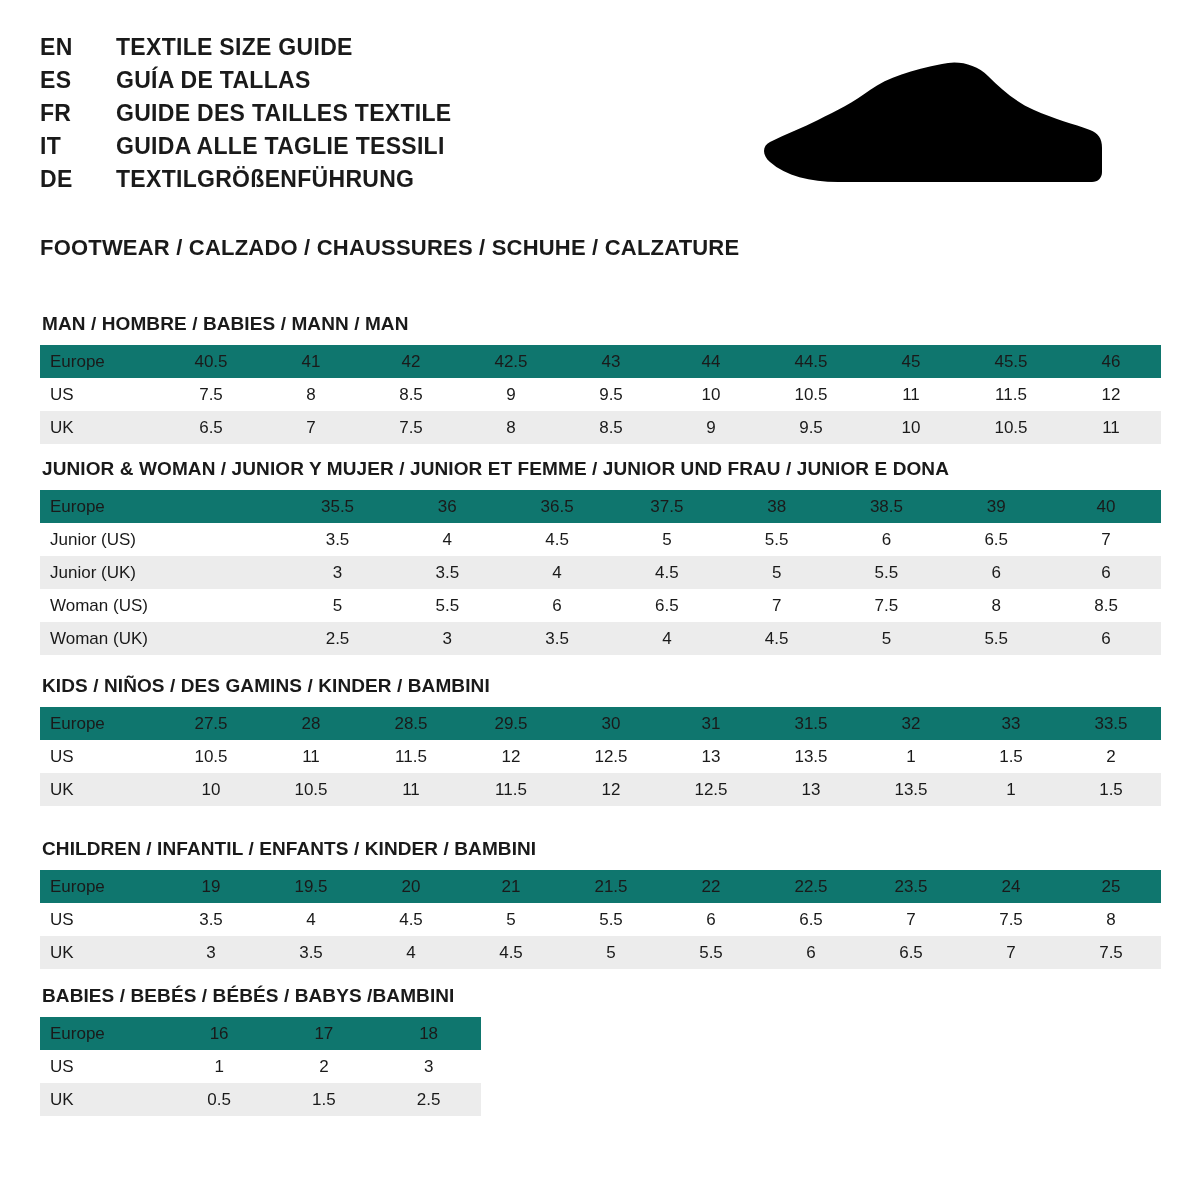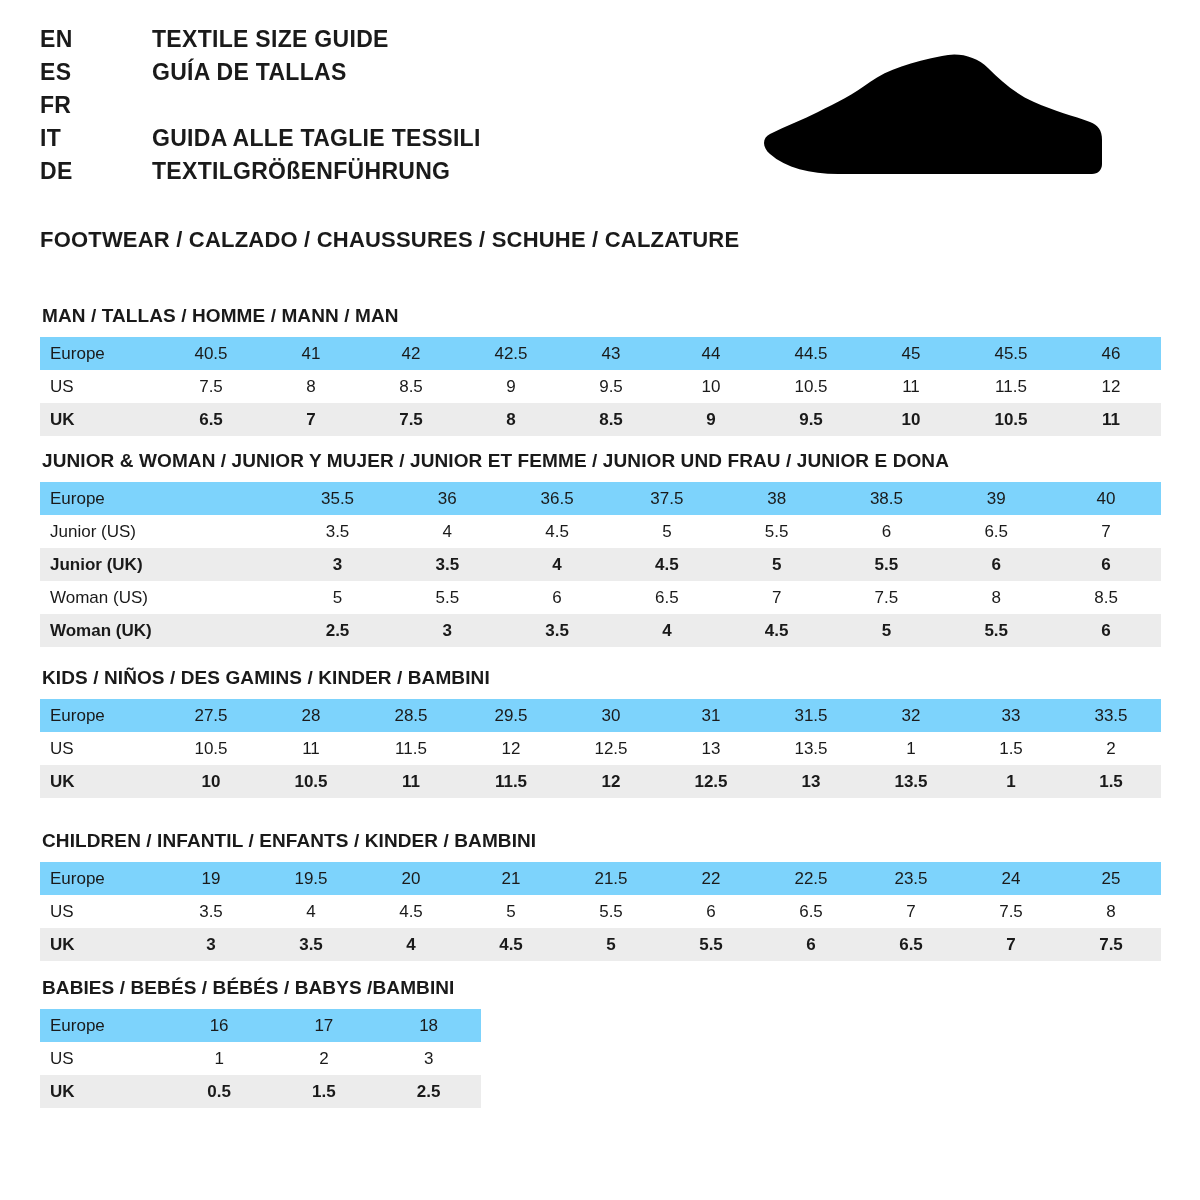--- a/index.html
+++ b/index.html
@@ -13,21 +13,21 @@
     font-family: "Liberation Sans", sans-serif;
     color: #1a1a1a;
     position: relative;
     overflow: hidden;
   }
   .page {
     width: 1200px;
     height: 1200px;
     position: relative;
     box-sizing: border-box;
-    padding: 26px 40px 0 40px;
+    padding: 34px 40px 0 40px;
   }
 
   
   .header {
     display: flex;
     align-items: flex-start;
     justify-content: space-between;
   }
   .lang-block {
     display: block;
@@ -40,21 +40,20 @@
   .lang-code {
     width: 76px;
     font-size: 23px;
     font-weight: bold;
     letter-spacing: 0.3px;
   }
   .lang-text {
     font-size: 23px;
     font-weight: bold;
     letter-spacing: 0.3px;
-    margin-left: 36px;
   }
   .shoe-icon {
     margin-right: 58px;
     margin-top: 22px;
   }
   .category-line {
     font-size: 22px;
     font-weight: bold;
     letter-spacing: 0.2px;
     margin-top: 36px;
@@ -79,26 +78,25 @@
     height: 33px;
     text-align: center;
     vertical-align: middle;
     padding: 0;
   }
   table.size-table td.label {
     text-align: left;
     padding-left: 10px;
   }
   tr.head-row td {
-    background: #7dd3fc;
+    background: #0f766e;
     font-weight: normal;
   }
   tr.alt td {
     background: #ececec;
-    font-weight: bold;
   }
   tr.plain td {
     background: #ffffff;
   }
 
   
   .sec-man      { margin-top: 52px; }
   .sec-junior   { margin-top: 14px; }
   .sec-kids     { margin-top: 20px; }
   .sec-children { margin-top: 32px; }
@@ -114,20 +112,21 @@
       <div class="lang-row">
         <span class="lang-code">EN</span>
         <span class="lang-text">TEXTILE SIZE GUIDE</span>
       </div>
       <div class="lang-row">
         <span class="lang-code">ES</span>
         <span class="lang-text">GUÍA DE TALLAS</span>
       </div>
       <div class="lang-row">
         <span class="lang-code">FR</span>
+        <span class="lang-text">GUIDE DES TAILLES TEXTILE</span>
       </div>
       <div class="lang-row">
         <span class="lang-code">IT</span>
         <span class="lang-text">GUIDA ALLE TAGLIE TESSILI</span>
       </div>
       <div class="lang-row">
         <span class="lang-code">DE</span>
         <span class="lang-text">TEXTILGRÖßENFÜHRUNG</span>
       </div>
     </div>
@@ -139,21 +138,21 @@
           C48 126 24 120 8 106 C0 99 0 90 8 86 C24 78 40 72 56 64
           C74 55 92 46 108 34 C126 21 150 14 180 8 Z
           M268 100 L330 100 L330 116 L268 116 Z"></path>
       </svg>
     </div>
   </div>
 
   <div class="category-line">FOOTWEAR / CALZADO / CHAUSSURES / SCHUHE / CALZATURE</div>
 
   <div class="section sec-man">
-    <div class="section-title">MAN / TALLAS / HOMME / MANN / MAN</div>
+    <div class="section-title">MAN / HOMBRE / BABIES / MANN / MAN</div>
     <table class="size-table" style="width:1121px;">
       <colgroup>
         <col style="width:121px">
           <col style="width:100px">
           <col style="width:100px">
           <col style="width:100px">
           <col style="width:100px">
         <col style="width:100px">
           <col style="width:100px">
           <col style="width:100px">

